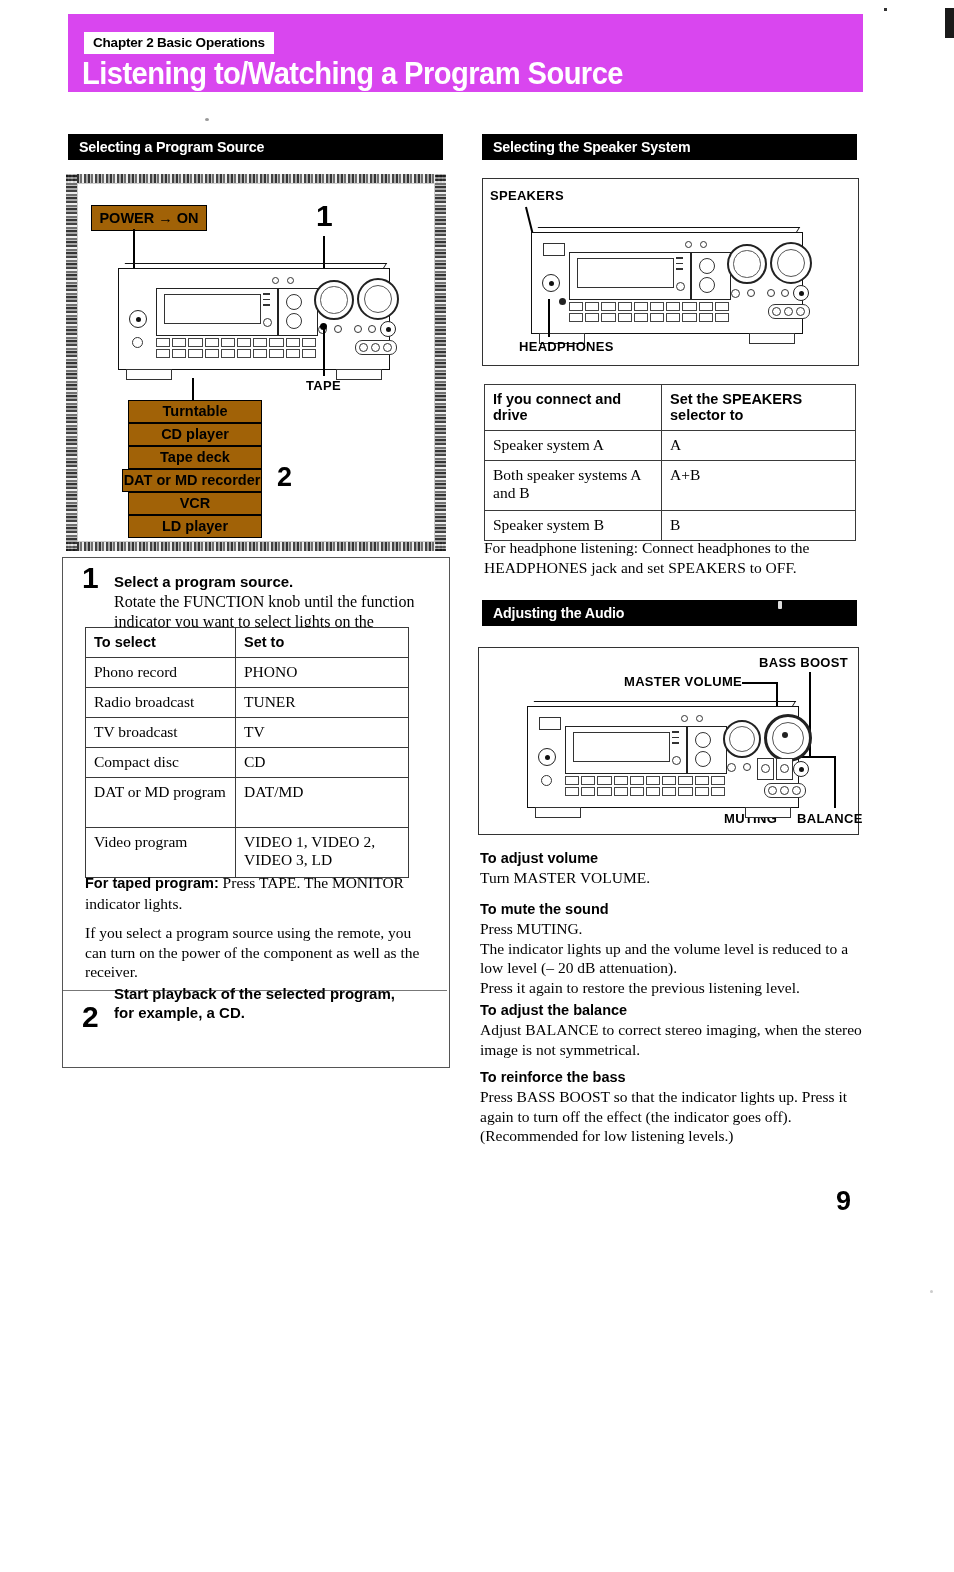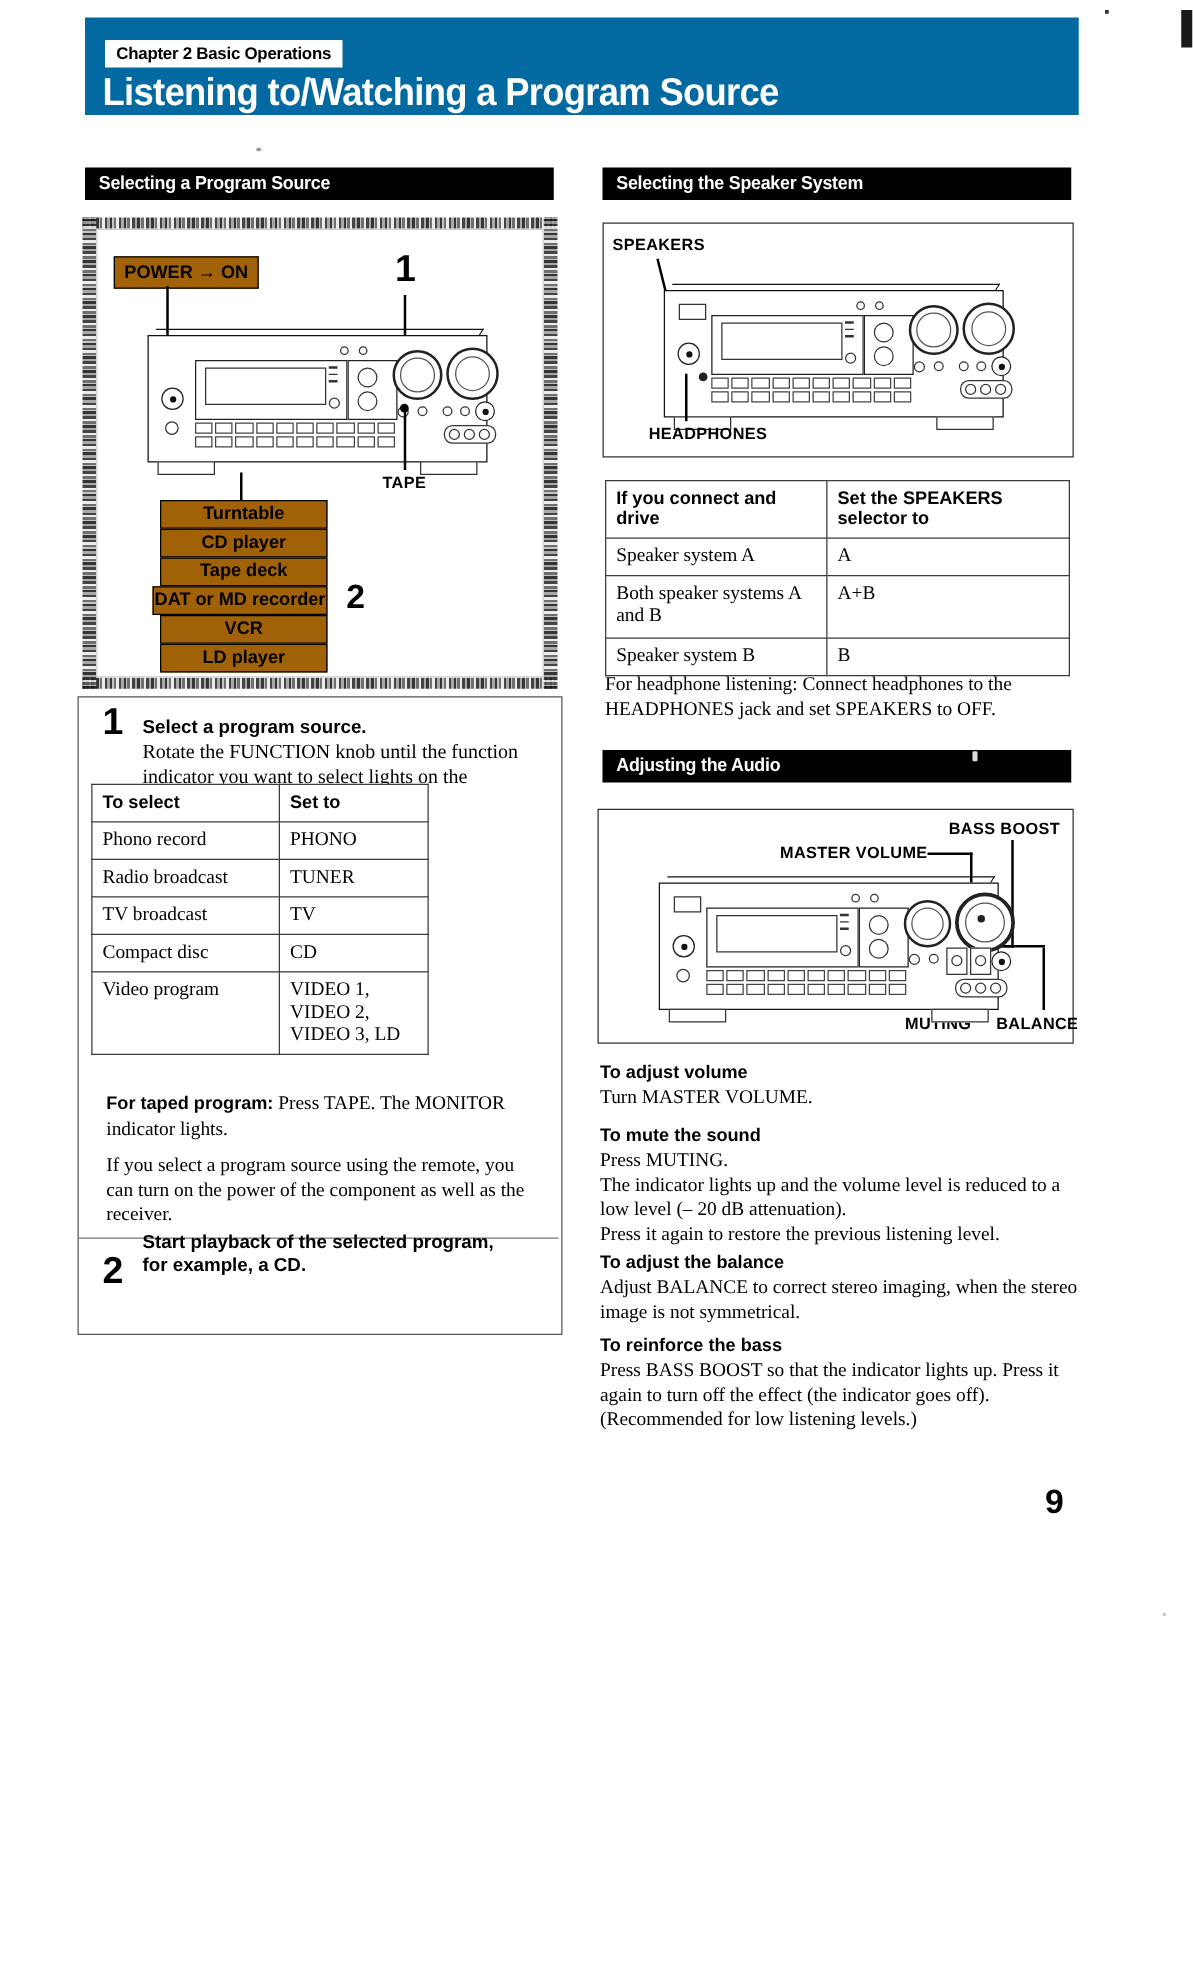--- a/index.html
+++ b/index.html
@@ -3,21 +3,21 @@
 <meta charset="utf-8">
 <style>
   html,body{margin:0;padding:0;background:#fff;}
   body{width:954px;height:1572px;position:relative;overflow:hidden;
        font-family:"Liberation Serif",serif;color:#000;
        -webkit-font-smoothing:antialiased;}
 
   .page{position:absolute;left:0;top:0;width:954px;height:1572px;background:#fff;}
 
   
-  .banner{position:absolute;left:68px;top:14px;width:795px;height:78px;background:#0369a1;}
+  .banner{position:absolute;left:68px;top:14px;width:795px;height:78px;background:#d946ef;}
   .chapter-tab{position:absolute;left:16px;top:18px;background:#fff;color:#000;
     font-family:"Liberation Sans",sans-serif;font-weight:bold;font-size:13.5px;
     letter-spacing:-0.2px;padding:3px 9px 4px 9px;}
   .banner-title{position:absolute;left:14px;top:42px;color:#fff;
     font-family:"Liberation Sans",sans-serif;font-weight:bold;font-size:31px;
     letter-spacing:-0.6px;white-space:nowrap;transform:scaleX(0.94);transform-origin:left top;}
   .corner-mark{position:absolute;right:0;top:8px;width:9px;height:30px;background:#1a1a1a;}
   .dot-mark{position:absolute;left:884px;top:8px;width:3px;height:3px;background:#333;}
 
   
@@ -213,21 +213,21 @@
     <div class="stepnum small" style="left:211px;top:288px;">2</div>
   </div>
 
   <div class="leftbox" style="left:62px;top:557px;width:386px;height:509px;"></div>
   <div class="hairline" style="left:63px;top:990px;width:384px;"></div>
 
   <div class="stepnum" style="left:82px;top:563px;">1</div>
   <div class="stepbody" style="left:114px;top:572px;width:310px;">Select a program source.</div>
   <div class="stepsub" style="left:114px;top:592px;width:312px;">Rotate the FUNCTION knob until the function indicator you want to select lights on the display.</div>
 
-  <table class="t" style="left:73px;top:627px;width:270px;">
+  <table class="t" style="left:85px;top:627px;width:324px;">
     <thead>
       <tr>
         <th style="width:133px;">To select</th>
         <th>Set to</th>
       </tr>
     </thead>
     <tbody>
       <tr>
         <td>Phono record</td>
         <td>PHONO</td>
@@ -236,20 +236,24 @@
         <td>Radio broadcast</td>
         <td>TUNER</td>
       </tr>
       <tr>
         <td>TV broadcast</td>
         <td>TV</td>
       </tr>
       <tr>
         <td>Compact disc</td>
         <td>CD</td>
+      </tr>
+      <tr>
+        <td style="height:38px;">DAT or MD program</td>
+        <td>DAT/MD</td>
       </tr>
       <tr>
         <td style="height:38px;">Video program</td>
         <td>VIDEO 1, VIDEO 2, VIDEO 3, LD</td>
       </tr>
     </tbody>
   </table>
 
   <div class="p" style="left:85px;top:873px;width:330px;">
     <b>For taped program:</b><span> Press TAPE.  The MONITOR indicator lights.</span>

